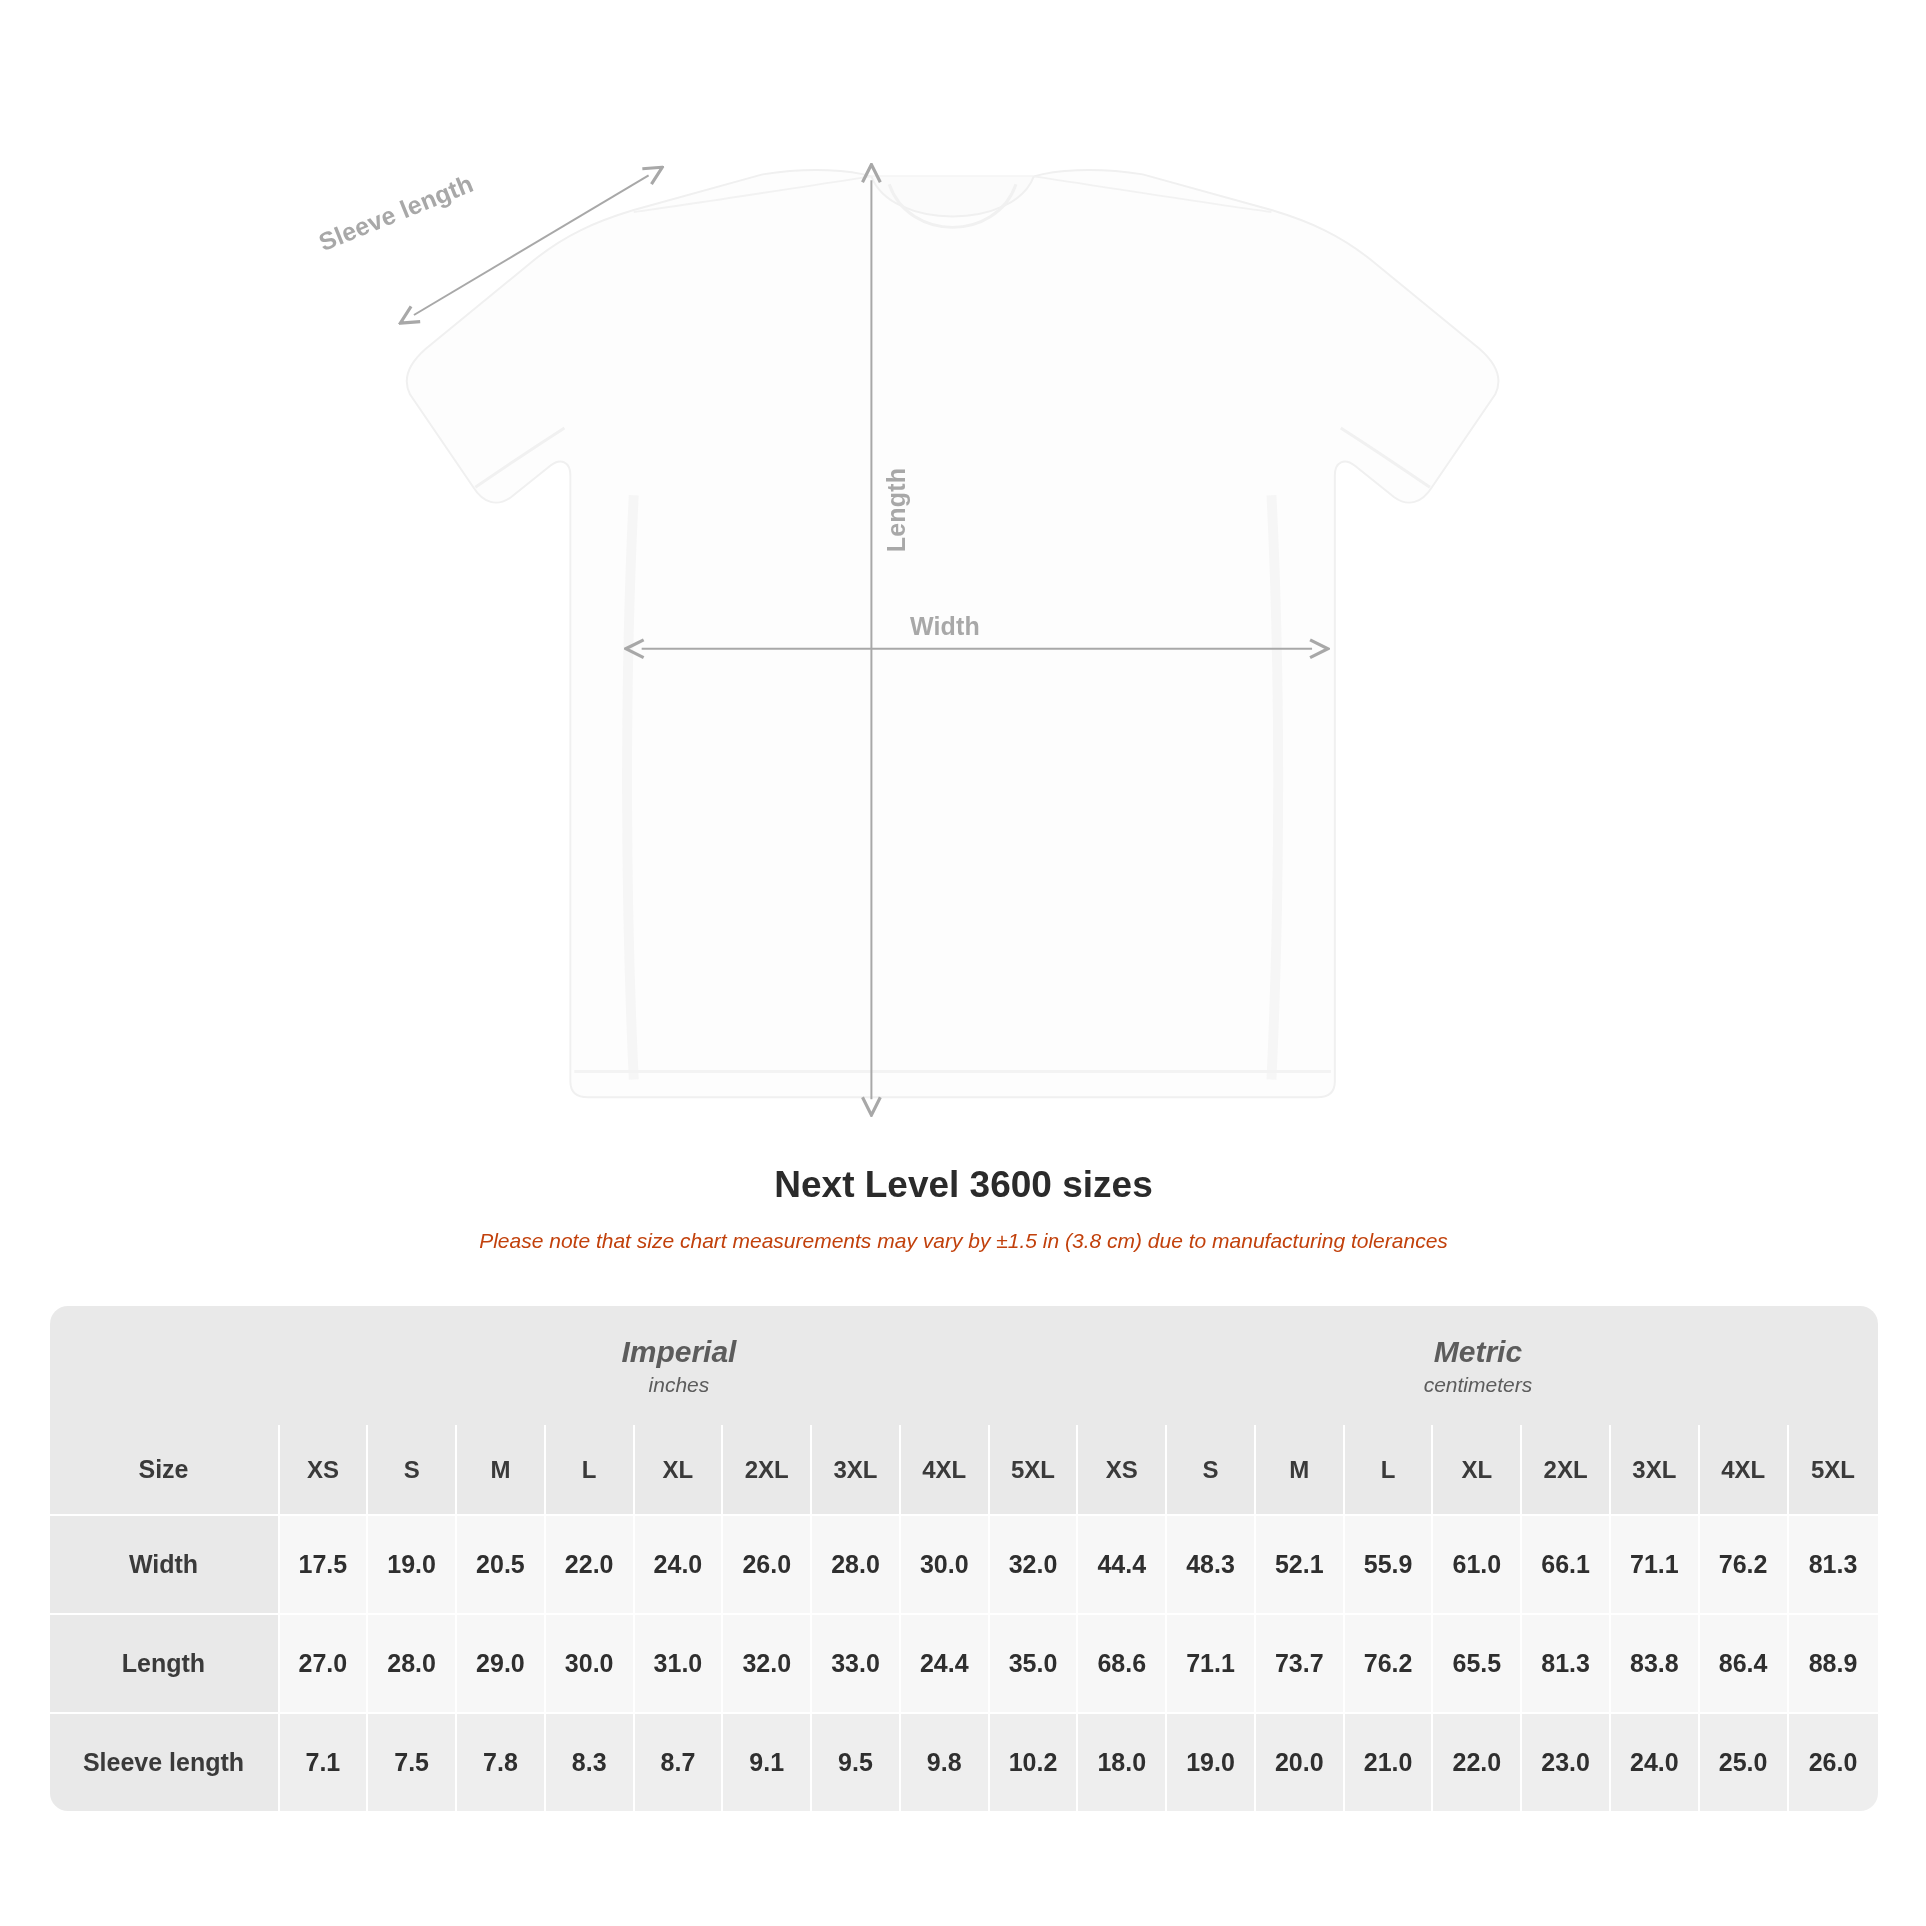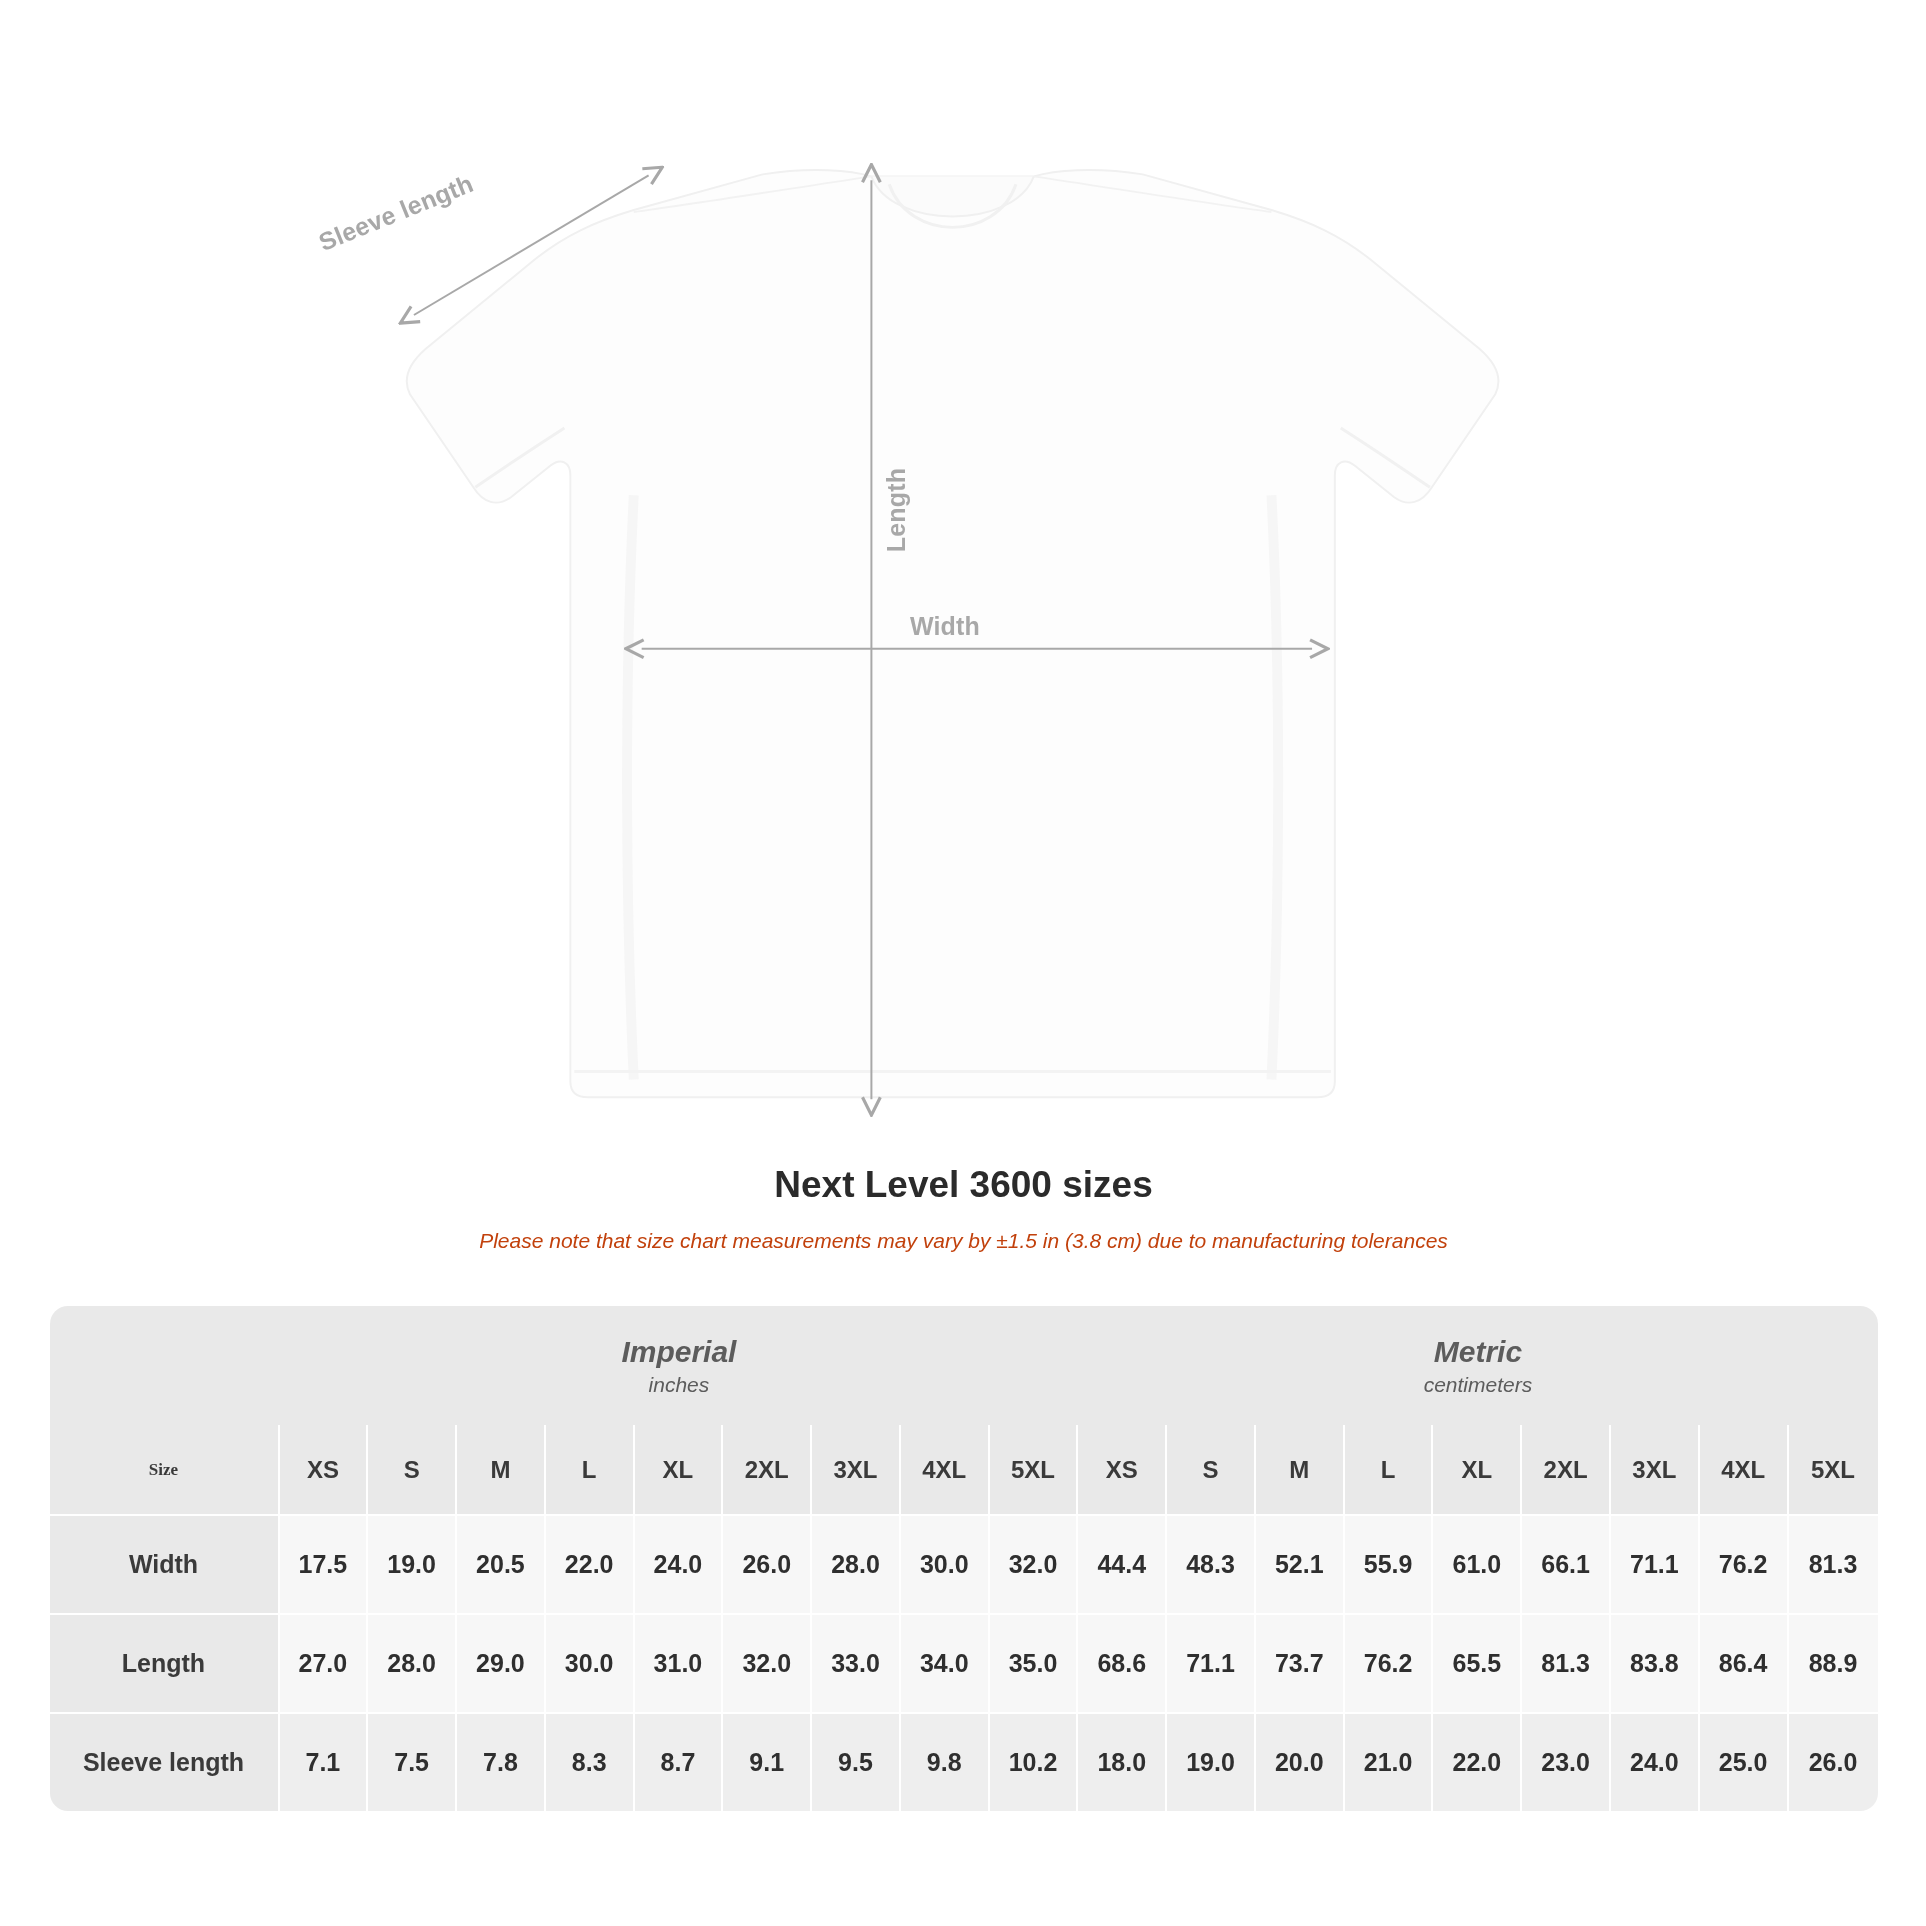--- a/index.html
+++ b/index.html
@@ -114,21 +114,21 @@
     background: #e9e9e9;
     height: 89px;
     text-align: center;
     vertical-align: middle;
     font-size: 24px;
     font-weight: bold;
     color: #3a3a3a;
     border-right: 2px solid #ffffff;
   }
   tr.row-size td:last-child { border-right: 0; }
-  tr.row-size td.rowhead { font-size: 17px; font-family: Liberation Serif, serif; }
+  tr.row-size td.rowhead { font-size: 25px; }
 
   tr.data-row td {
     height: 97px;
     text-align: center;
     vertical-align: middle;
     font-size: 25px;
     color: #2f2f2f;
     border-right: 2px solid #ffffff;
     border-top: 2px solid #ffffff;
     font-weight: bold;
@@ -290,21 +290,21 @@
 
         <tr class="data-row">
           <td class="rowhead">Length</td>
           <td class="val">27.0</td>
           <td class="val">28.0</td>
           <td class="val">29.0</td>
           <td class="val">30.0</td>
           <td class="val">31.0</td>
           <td class="val">32.0</td>
           <td class="val">33.0</td>
-          <td class="val">34.0</td>
+          <td class="val">24.4</td>
           <td class="val">35.0</td>
           <td class="val">68.6</td>
           <td class="val">71.1</td>
           <td class="val">73.7</td>
           <td class="val">76.2</td>
           <td class="val">65.5</td>
           <td class="val">81.3</td>
           <td class="val">83.8</td>
           <td class="val">86.4</td>
           <td class="val">88.9</td>

